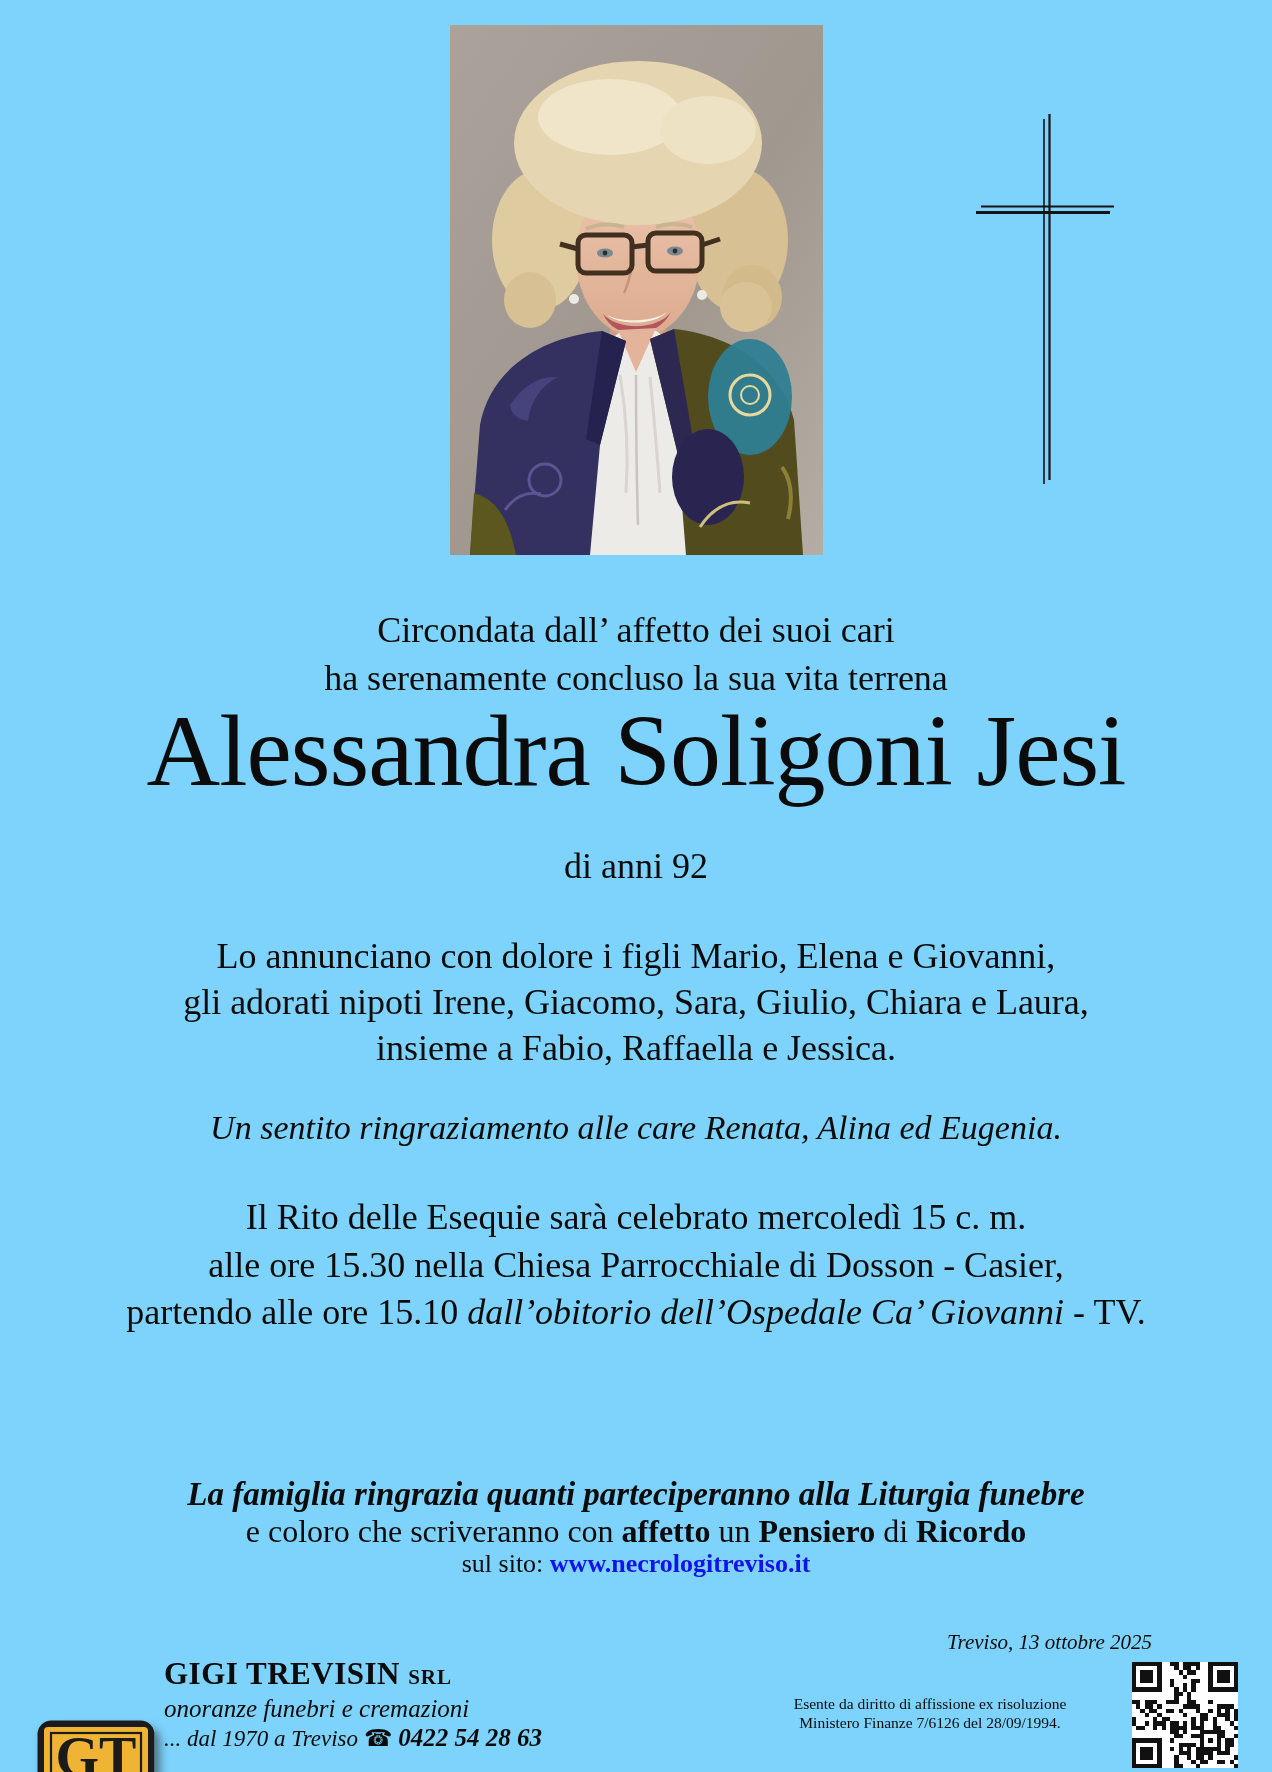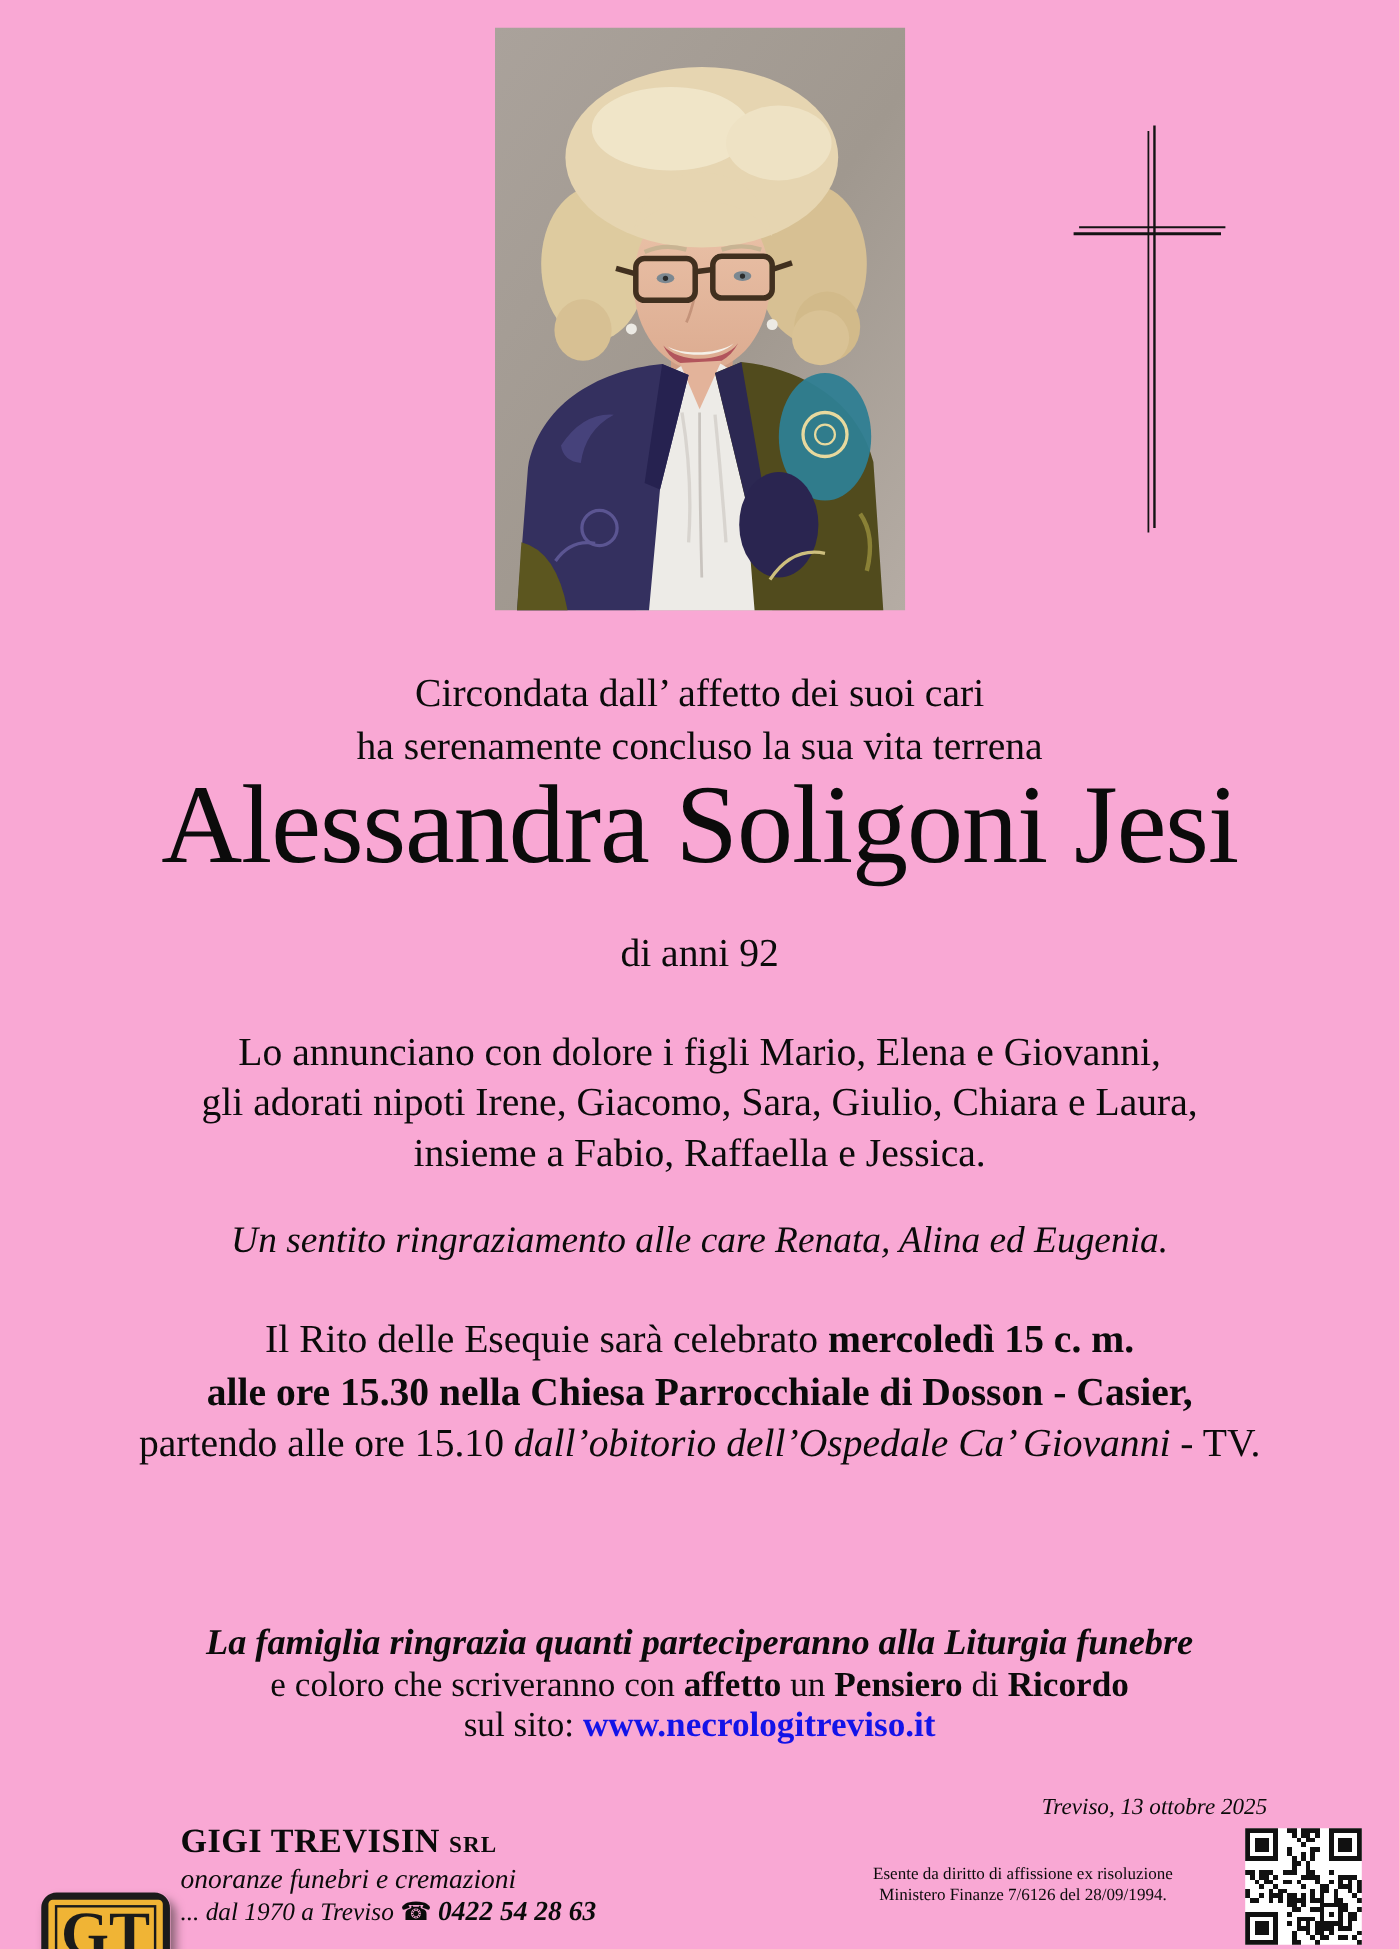--- a/index.html
+++ b/index.html
@@ -1,34 +1,34 @@
 <!DOCTYPE html>
 <html><head>
 <meta charset="utf-8">
 <style>
   html,body{margin:0;padding:0;background:#ffffff;}
   .page{
-    position:relative;width:1272px;height:1772px;background:#f9a8d4;overflow:hidden;
+    position:relative;width:1272px;height:1772px;background:#7dd3fc;overflow:hidden;
     font-family:"Liberation Serif","DejaVu Serif",serif;color:#0b0b0b;
   }
   .c{position:absolute;left:0;width:1272px;text-align:center;}
   .portrait{position:absolute;left:450px;top:25px;width:373px;height:530px;}
   .cross{position:absolute;left:975px;top:110px;width:145px;height:380px;}
   .opening{top:606px;font-size:36px;line-height:48px;}
   .name{top:696px;font-size:102px;line-height:110px;font-weight:400;margin:0;letter-spacing:-1px;}
   .age{top:845px;font-size:36px;}
   .announce{top:933px;font-size:36px;line-height:46px;}
   .thanks{top:1109px;font-size:34px;font-style:italic;}
   .rite{top:1194px;font-size:36px;line-height:47.5px;}
-  .rite b{font-weight:700;}
+  .rite b{font-weight:400;}
   .cremation{top:1388px;font-size:36px;}
   .family1{top:1476px;font-size:33px;font-weight:700;font-style:italic;}
   .family2{top:1513px;font-size:32px;}
   .family2 b{font-weight:700;}
-  .family3{top:1549px;font-size:32px;}
+  .family3{top:1549px;font-size:26px;}
   .link{color:#1313e8;font-weight:700;text-decoration:none;cursor:pointer;}
   .date{position:absolute;left:0;top:1630px;width:1152px;text-align:right;font-size:21px;font-style:italic;}
   .logo{position:absolute;left:37px;top:1720px;width:118px;height:78px;border-radius:14px;
         box-shadow:5px 7px 9px rgba(45,42,38,0.55);}
   .company{position:absolute;left:164px;top:1657px;width:480px;text-align:left;}
   .cname{font-size:31px;line-height:34px;letter-spacing:0.5px;font-weight:700;}
   .srl{font-size:21px;letter-spacing:1px;}
   .tagline{font-size:25px;line-height:29px;font-style:italic;}
   .since{font-size:23px;line-height:30px;font-style:italic;}
   .phone-ic{font-family:"DejaVu Sans",sans-serif;font-style:normal;font-size:23px;}

